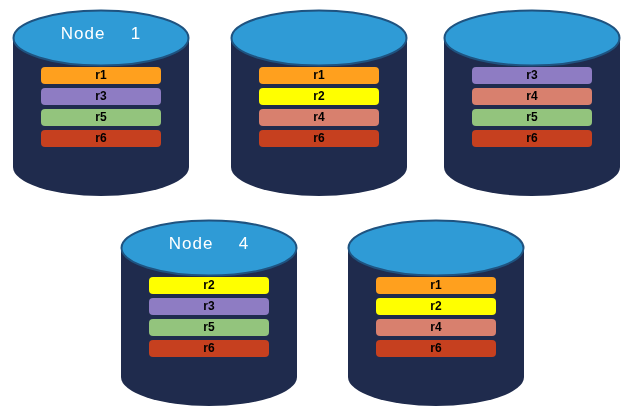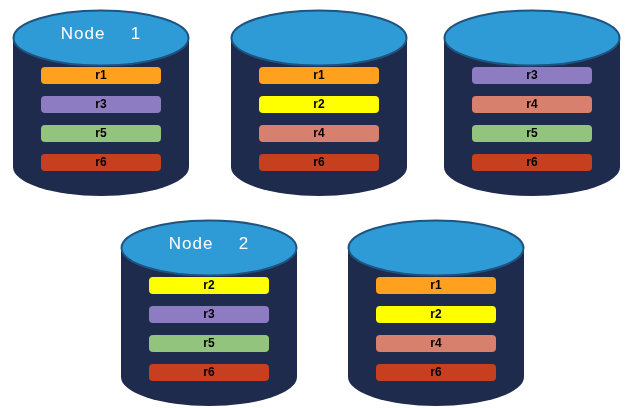--- a/index.html
+++ b/index.html
@@ -49,21 +49,21 @@
     white-space: pre;
   }
   .bars {
     position: absolute;
     top: 58px;
     left: 29px;
     width: 120px;
   }
   .bar {
     height: 17px;
-    margin-bottom: 12px;
+    margin-bottom: 4px;
     border-radius: 4px;
     display: flex;
     align-items: center;
     justify-content: center;
     font-size: 12px;
     font-weight: bold;
     color: #000000;
     line-height: 17px;
   }
 </style>
@@ -110,21 +110,21 @@
       <div class="bar" style="background: rgb(147, 196, 125);">r5</div>
       <div class="bar" style="background: rgb(198, 64, 31);">r6</div>
     </div>
   </div>
 
   <div class="node" style="left:120px; top:219px;">
     <svg viewBox="0 0 178 188">
       <path class="can-body" d="M1,29 L1,158 A88,29 0 0 0 177,158 L177,29 Z"></path>
       <ellipse class="can-top" cx="89" cy="29" rx="87.5" ry="27.5"></ellipse>
     </svg>
-    <div class="node-title">Node  2</div>
+    <div class="node-title">Node  4</div>
     <div class="bars">
       <div class="bar" style="background: rgb(255, 255, 0);">r2</div>
       <div class="bar" style="background: rgb(142, 124, 195);">r3</div>
       <div class="bar" style="background: rgb(147, 196, 125);">r5</div>
       <div class="bar" style="background: rgb(198, 64, 31);">r6</div>
     </div>
   </div>
 
   <div class="node" style="left:347px; top:219px;">
     <svg viewBox="0 0 178 188">

